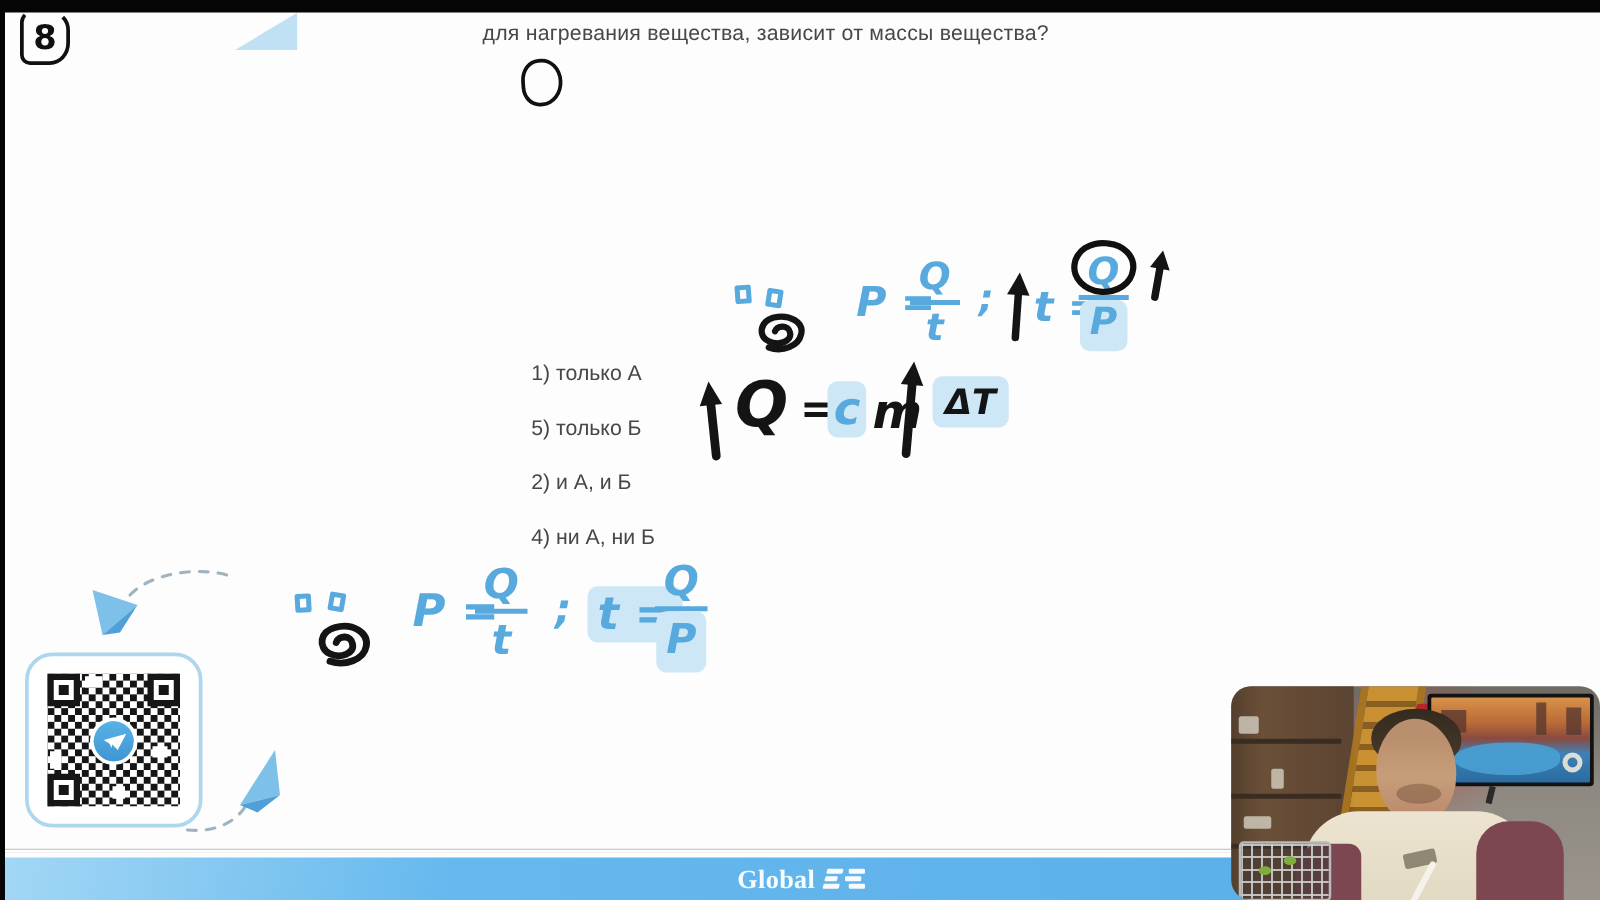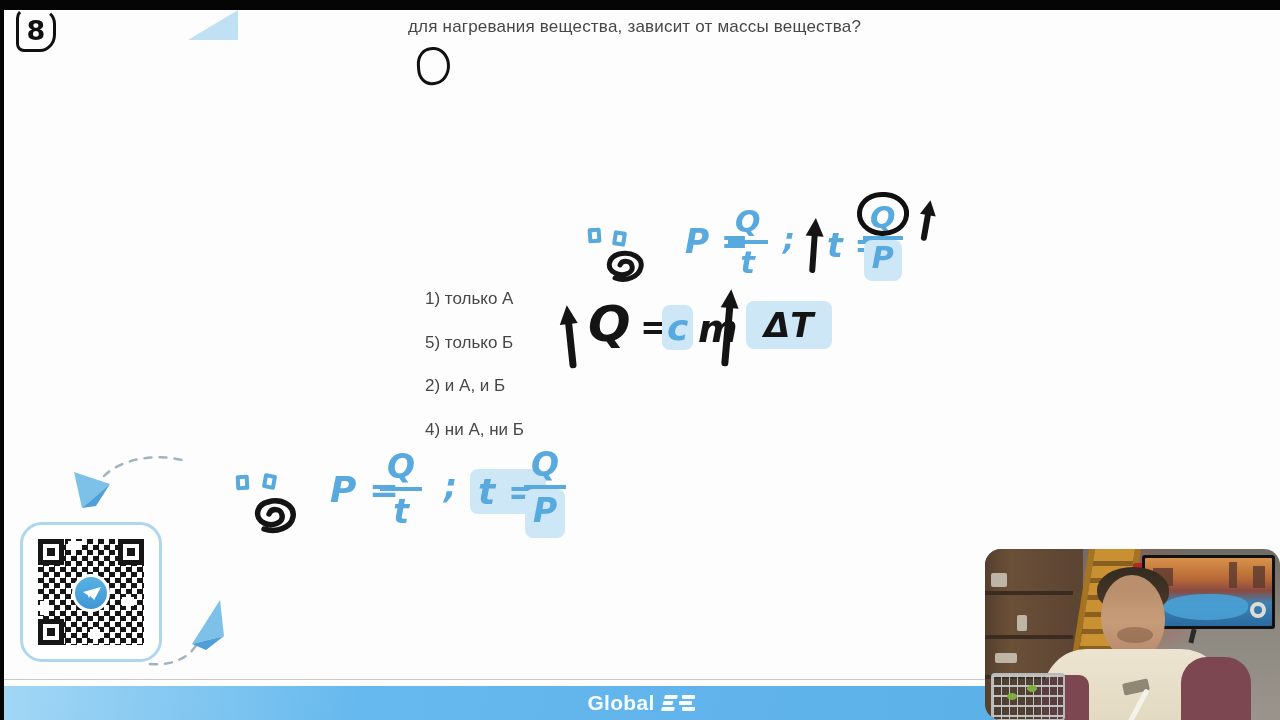--- a/index.html
+++ b/index.html
@@ -6,21 +6,21 @@
   html,body { width:1280px; height:720px; background:#000; }
   .stage { position:relative; width:1280px; height:720px; background:#fdfdfd; overflow:hidden;
            font-family:"Liberation Sans", sans-serif; }
 
   
   .top-bar   { position:absolute; left:0; top:0; width:1280px; height:10px; background:#050505; z-index:30; }
   .left-bar  { position:absolute; left:0; top:0; width:4px; height:720px; background:#050505; z-index:31; }
 
   
   .doc-text { position:absolute; color:#474747; font-size:17px; line-height:27.5px; letter-spacing:.2px; }
-  .intro        { left:386px; top:13px;  width:740px;margin-left:22px; }
+  .intro        { left:386px; top:13px;  width:740px; }
   .statement-a  { left:386px; top:55px;  width:748px; text-indent:36px; }
   .statement-b  { left:386px; top:150px; width:748px; text-indent:36px; }
   .options { position:absolute; left:425px; top:289px; color:#474747; font-size:17px; }
   .options .opt { margin-bottom:25.5px; height:18px; }
 
   
   .circle-a { position:absolute; left:417px; top:47px; width:33px; height:38px;
               border:3.5px solid #101010; border-radius:48% 52% 55% 45%; transform:rotate(-4deg); }
 
   
@@ -54,21 +54,21 @@
   .f1 .hl-p   { padding:0 8px 6px; }
   .circle-q { position:absolute; left:272px; top:-8px; width:52px; height:44px;
               border:5px solid #101010; border-radius:50% 46% 52% 48%; transform:rotate(6deg); }
 
   
   .heat { position:absolute; left:558px; top:293px; width:220px; height:80px; font-size:42px; }
   .heat .hq  { position:absolute; left:30px; top:2px; font-size:50px; }
   .heat .heq { position:absolute; left:82px; top:14px; font-size:34px; }
   .heat .hc  { position:absolute; left:104px; top:12px; font-size:36px; padding:2px 5px; }
   .heat .hm  { position:absolute; left:140px; top:14px; font-size:38px; }
-  .heat .hdt { position:absolute; left:188px; top:8px; font-size:34px; padding:4px 18px; }
+  .heat .hdt { position:absolute; left:188px; top:8px; font-size:28px; padding:4px 10px; }
 
   
   .f2 { position:absolute; left:232px; top:445px; width:360px; height:105px; }
   .f2 .p-eq  { position:absolute; left:98px; top:24px; font-size:36px; }
   .f2 .frac1 { position:absolute; left:148px; top:2px; font-size:33px; }
   .f2 .semi  { position:absolute; left:212px; top:22px; font-size:33px; }
   .f2 .t-eq  { position:absolute; left:238px; top:24px; font-size:36px; padding:2px 8px; }
   .f2 .frac2 { position:absolute; left:292px; top:0px; font-size:33px; }
   .f2 .hl-p  { padding:2px 8px 8px; }
 
@@ -91,21 +91,21 @@
 
   
   .decor-svg { position:absolute; }
 
   
   .footer-line { position:absolute; left:0; top:679px; width:1280px; height:3px; background:#c9c9c9;
                  border-bottom:2px solid #fff; }
   .footer-bar { position:absolute; left:0; top:686px; width:1280px; height:34px;
                 background:linear-gradient(100deg,#a3d7f5 0%,#66b9ee 28%,#57ade7 100%); z-index:5;
                 display:flex; align-items:center; justify-content:center; gap:8px; }
-  .brand { color:#fff; font-size:21px; font-weight:bold; letter-spacing:.3px; opacity:.95; }
+  .brand { color:#fff; font-size:21px; font-weight:bold; letter-spacing:.3px; opacity:.95;font-family:Liberation Serif, serif; }
   .brand-glyphs { display:flex; gap:4px; align-items:center; }
   .glyph { display:flex; flex-direction:column; gap:2.5px; }
   .glyph.skew { transform:skewX(-14deg); }
   .glyph b { display:block; height:3.5px; background:#fff; border-radius:1px; opacity:.95; }
   .g1 b:nth-child(1){width:13px;} .g1 b:nth-child(2){width:10px;} .g1 b:nth-child(3){width:13px;}
   .g2 b:nth-child(1){width:13px; transform:translateX(2px);} .g2 b:nth-child(2){width:13px; transform:translateX(-1px);} .g2 b:nth-child(3){width:13px; transform:translateX(2px);}
 
   
   .webcam { position:absolute; left:985px; top:549px; width:295px; height:171px; border-radius:16px 16px 0 16px;
             overflow:hidden; z-index:20; background:linear-gradient(180deg,#6f6a63,#8d8880 45%,#9a948c); }

